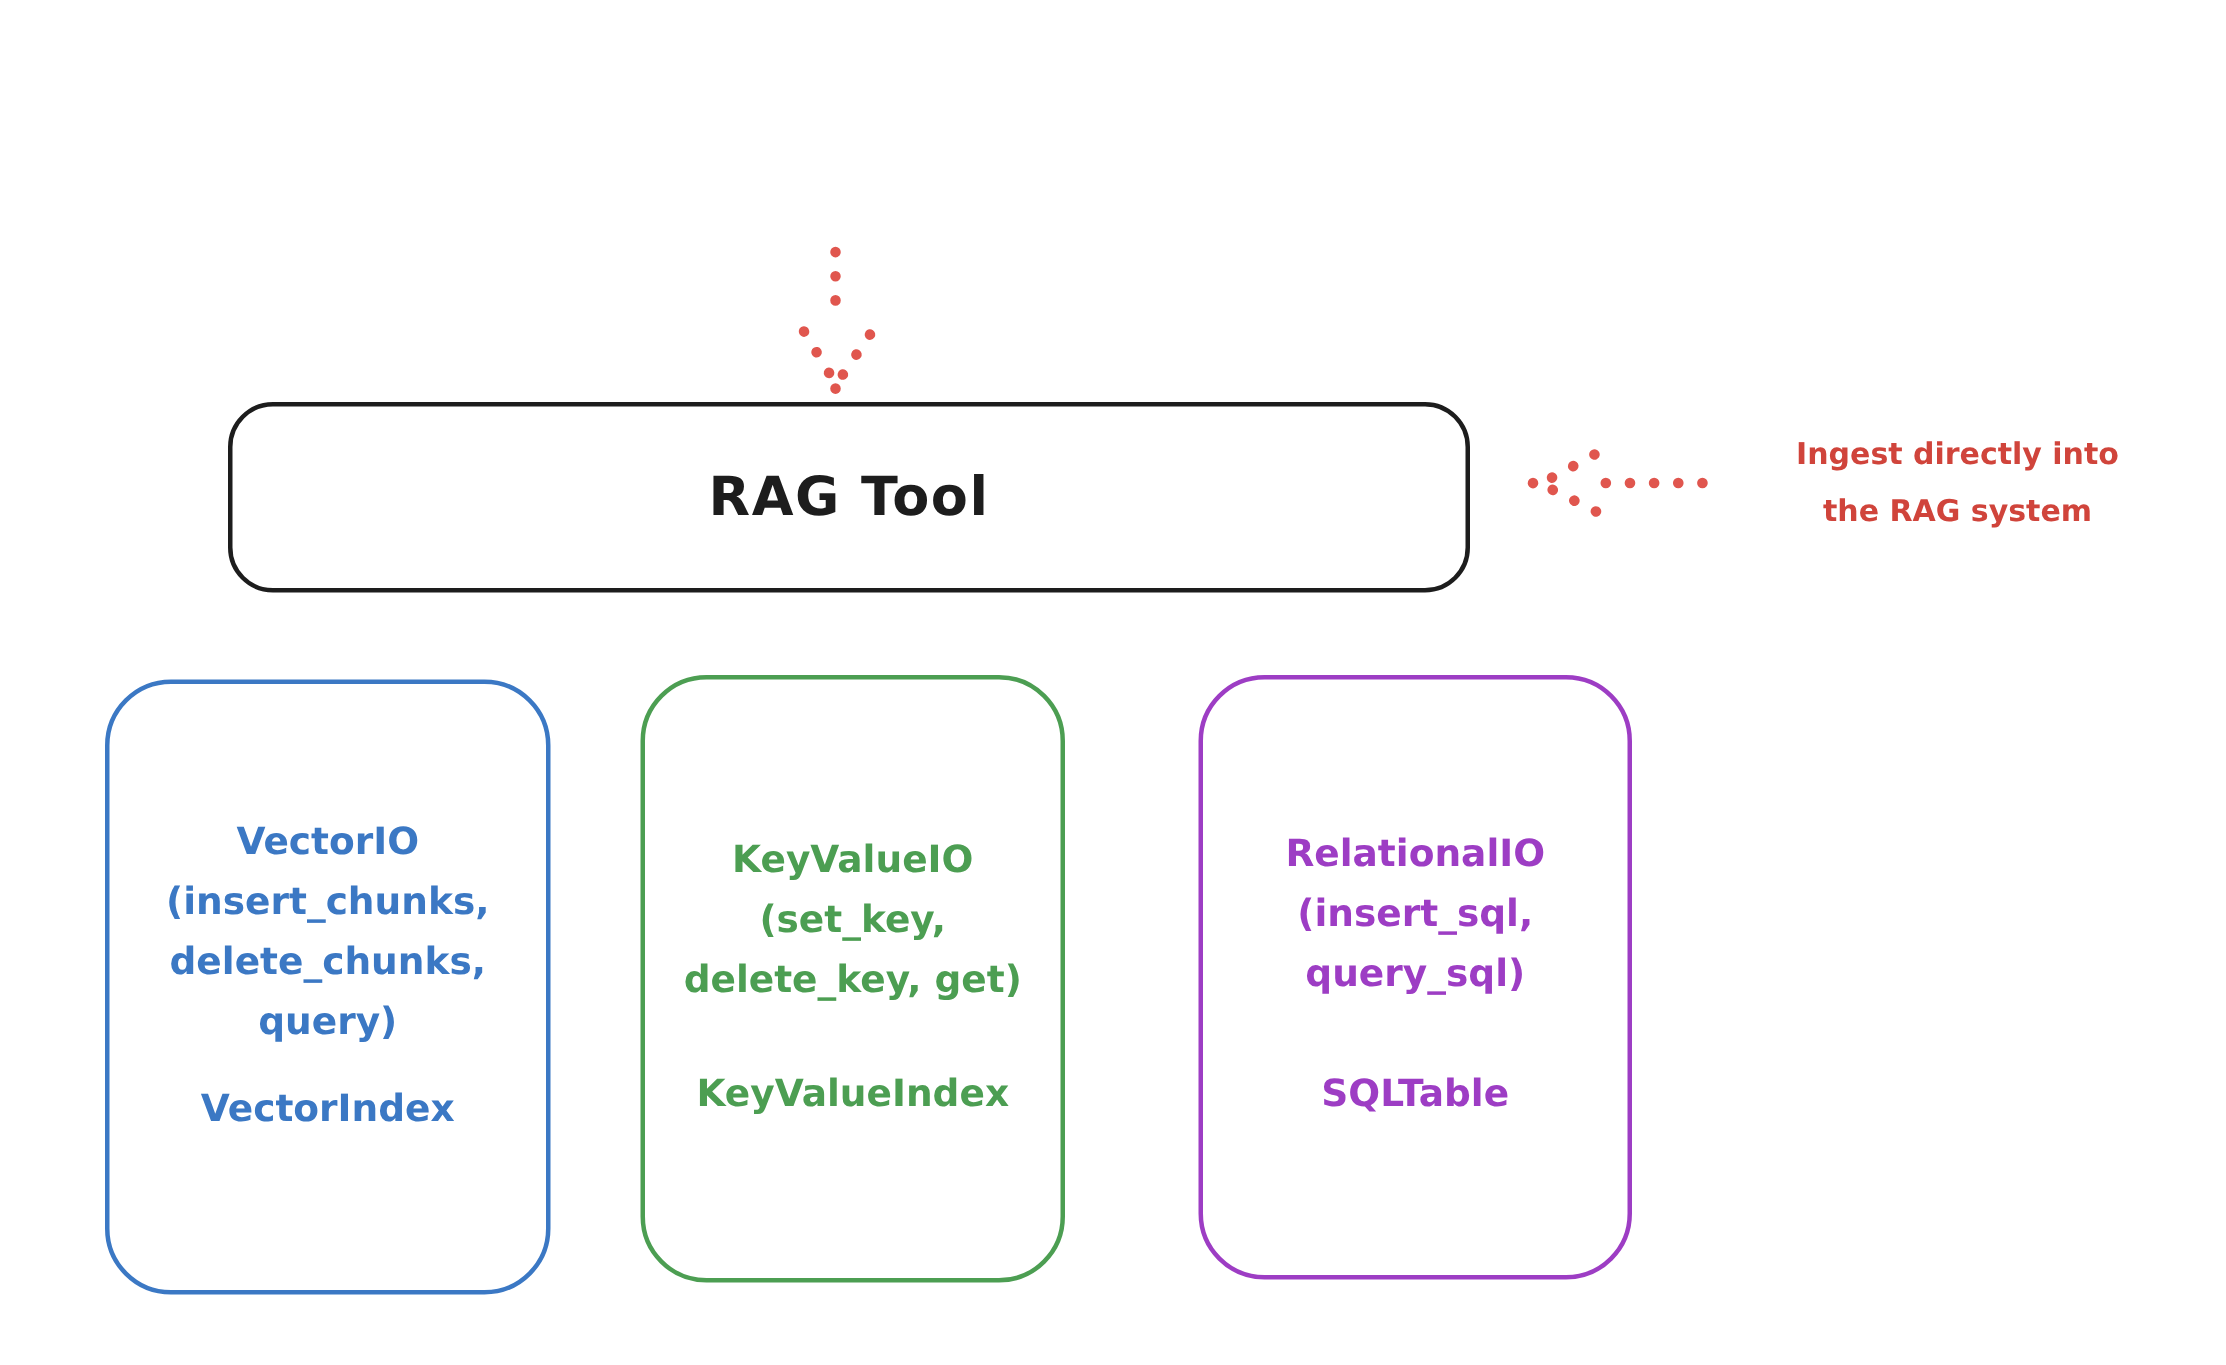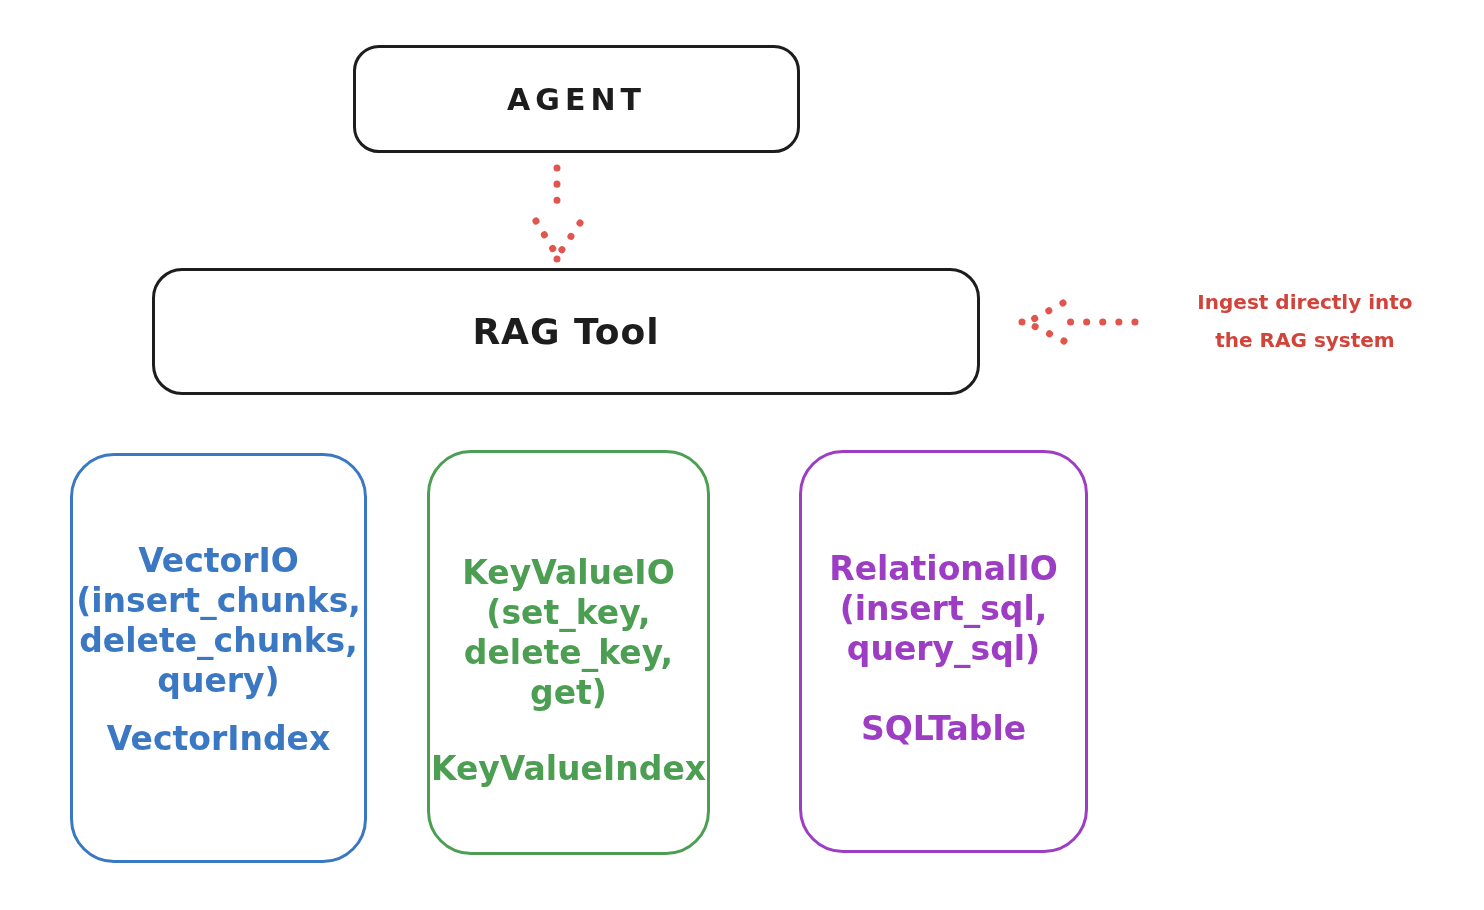--- a/index.html
+++ b/index.html
@@ -56,42 +56,39 @@
   }
 
   
   .io-box {
     position: absolute;
     border-radius: 44px;
     background: #ffffff;
     border: 3.5px solid;
     display: flex; flex-direction: column; align-items: center;
     text-align: center;
-    font-size: 33px; font-weight: bold;
+    font-size: 25px; font-weight: bold;
     line-height: 40px;
   }
   .io-box .index-label { font-weight: bold; }
   .io-blue   { left: 70px;  top: 453px; width: 297px; height: 410px;
                border-color: #3b78c4; color: #3b78c4; padding-top: 85px; }
   .io-green  { left: 427px; top: 450px; width: 283px; height: 405px;
                border-color: #4c9e52; color: #4c9e52; padding-top: 100px; }
   .io-purple { left: 783px; top: 450px; width: 289px; height: 403px;
                border-color: #9d3dc4; color: #9d3dc4; padding-top: 96px; margin-left: 16px; }
   .io-blue   .index-label { margin-top: 18px; }
   .io-green  .index-label { margin-top: 36px; }
   .io-purple .index-label { margin-top: 40px; }
 </style>
 </head>
 <body>
 
 <div class="canvas">
 
-  <div class="node node-agent">
-    <div class="node-label">AGENT</div>
-  </div>
 
   <div class="node node-rag">
     <div class="node-label">RAG Tool</div>
   </div>
 
   <svg class="arrows" width="1484" height="910" viewBox="0 0 1484 910" fill="none" xmlns="http://www.w3.org/2000/svg">
 
     <g stroke="#e0564e" stroke-width="7" stroke-linecap="round" stroke-dasharray="0.1 16">
       <path d="M557 168 L557 214"></path>
       <path d="M536 221 L556 254"></path>

